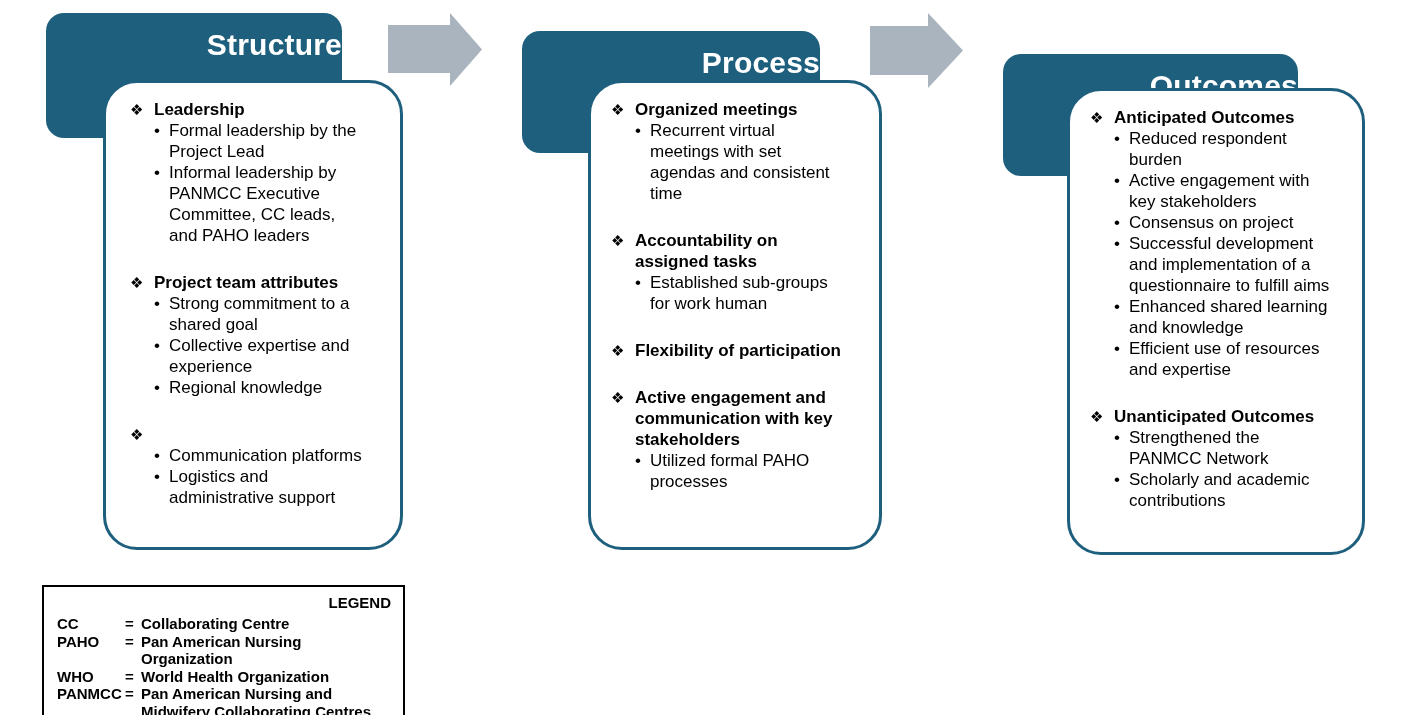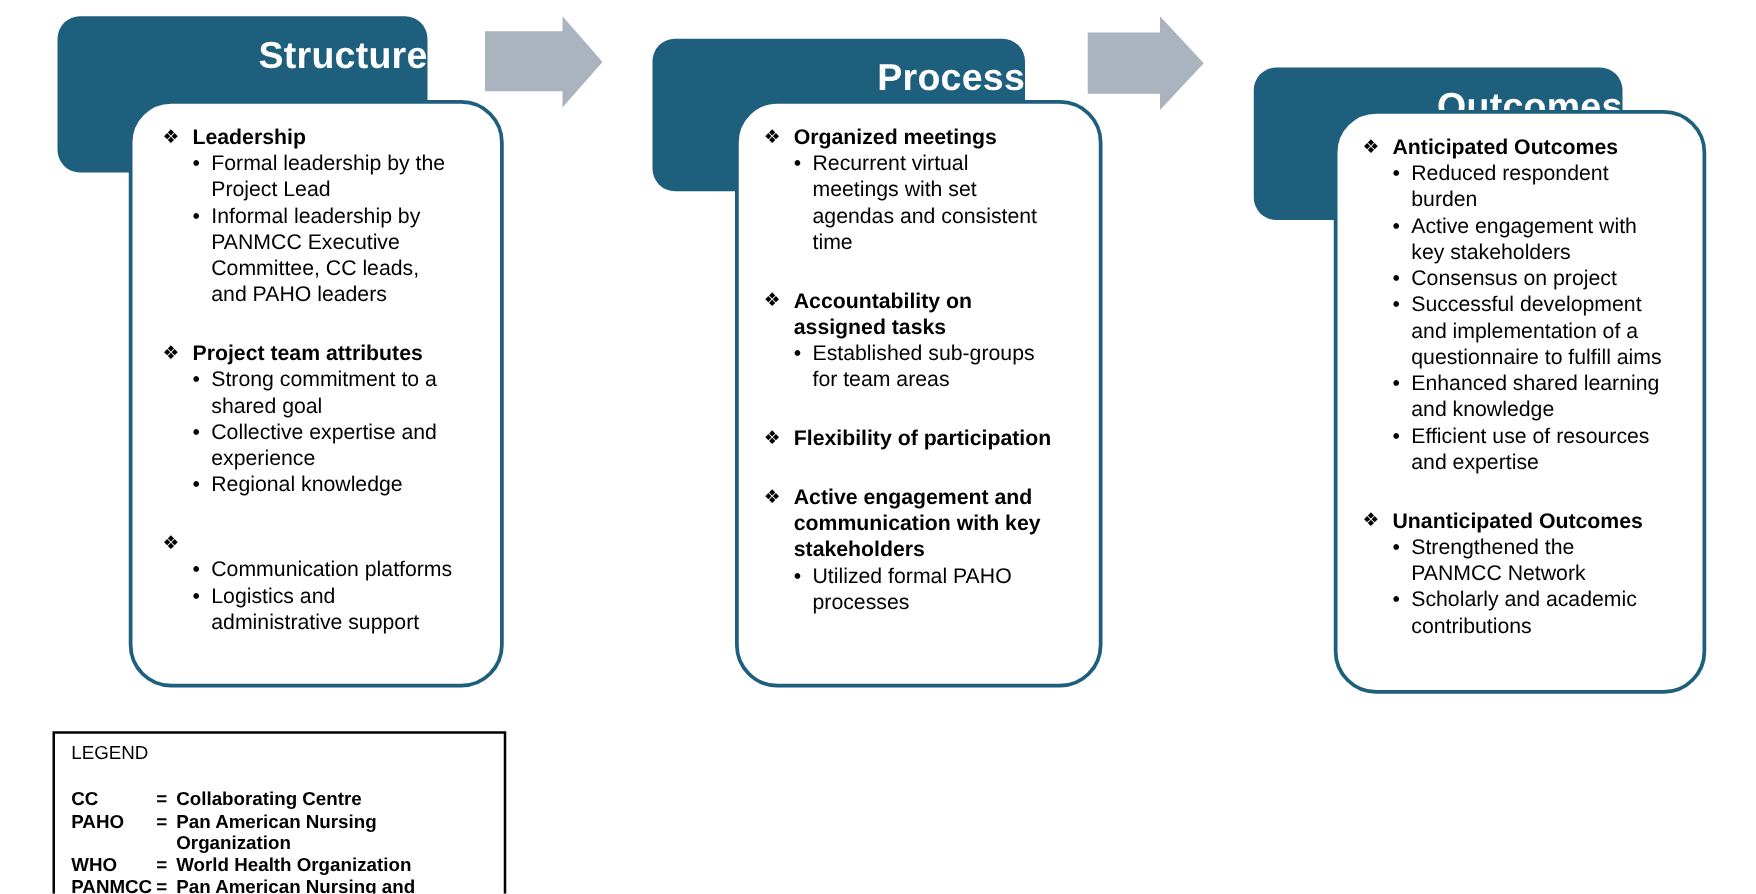--- a/index.html
+++ b/index.html
@@ -34,21 +34,21 @@
   .bullet{display:flex;margin-left:24px;}
   .dot{flex:0 0 15px;}
 
   
   .arrow{position:absolute;z-index:0;color:var(--arrow);}
   .arrow1{left:388px;top:13px;}
   .arrow2{left:870px;top:13px;}
 
   
   .legend{position:absolute;left:42px;top:585px;width:363px;min-height:118px;border:2px solid var(--legend-border);background:#fff;padding:6px 12px 6px 13px;z-index:3;}
-  .legend-title{font-size:15px;font-weight:normal;line-height:20px;margin-bottom:18px;}
+  .legend-title{font-size:15px;font-weight:bold;line-height:20px;margin-bottom:2px;text-align:right;}
   .legend-row{display:grid;grid-template-columns:68px 16px 1fr;font-size:15px;line-height:17.5px;font-weight:bold;}
   .legend-def{max-width:238px;}
 </style>
 </head>
 <body>
 
 <div class="canvas">
 
   <div class="tab tab1">
     <span class="tab-title">Structure</span>
@@ -119,21 +119,21 @@
           <span class="bullet-text">Recurrent virtual meetings with set agendas and consistent time</span>
         </div>
       </div>
       <div class="section">
         <div class="sec-heading">
           <span class="diamond">❖</span>
           <span class="sec-heading-text">Accountability on assigned tasks</span>
         </div>
         <div class="bullet">
           <span class="dot">•</span>
-          <span class="bullet-text">Established sub-groups for team areas</span>
+          <span class="bullet-text">Established sub-groups for work human</span>
         </div>
       </div>
       <div class="section">
         <div class="sec-heading">
           <span class="diamond">❖</span>
           <span class="sec-heading-text">Flexibility of participation</span>
         </div>
       </div>
       <div class="section">
         <div class="sec-heading">

